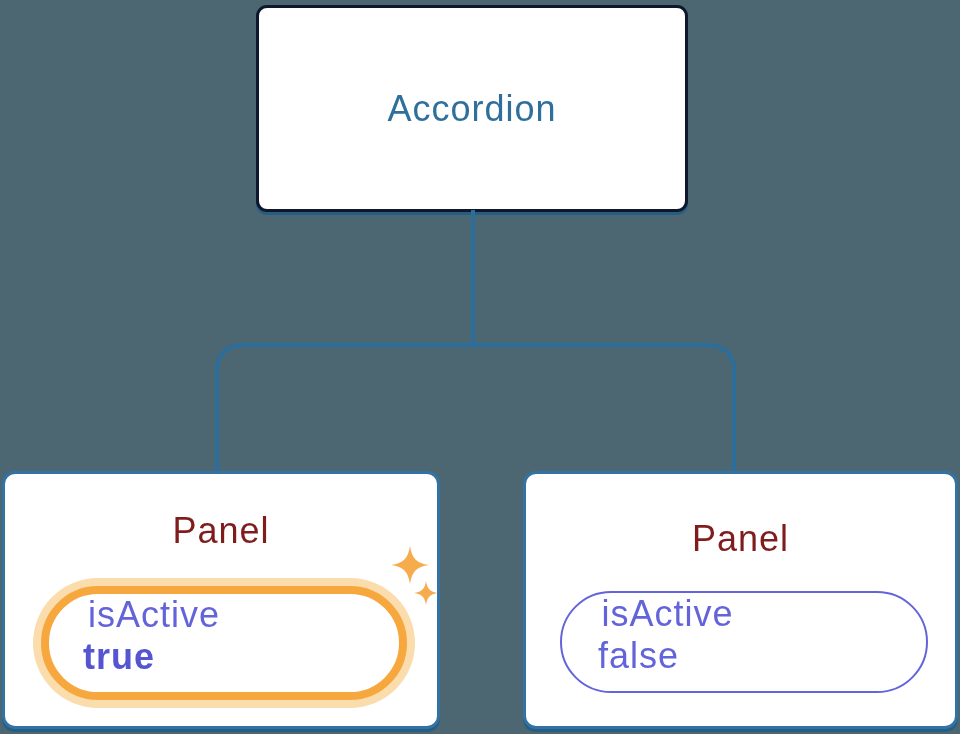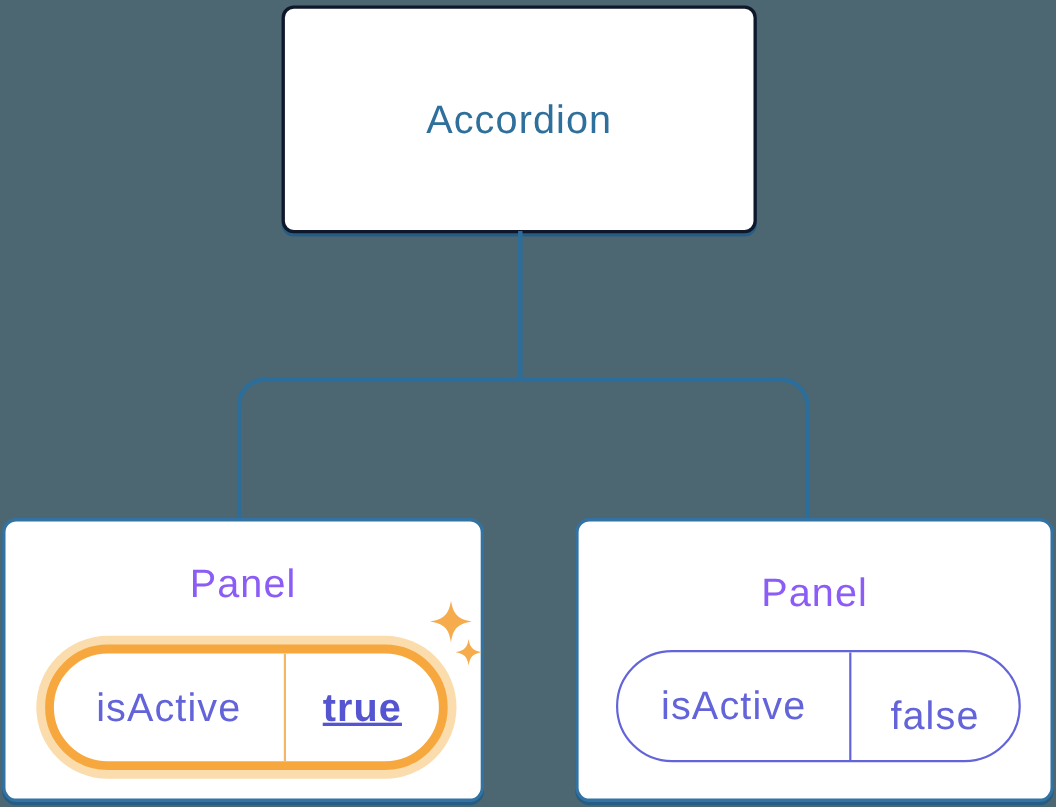--- a/index.html
+++ b/index.html
@@ -55,34 +55,35 @@
     border: 3px solid #3273a3;
     border-radius: 13px;
     box-shadow: 0 3px 0 #265d84;
   }
   .panel-left  { left: 2px;   width: 438px; }
   .panel-right { left: 523px; width: 435px; }
   .panel-title {
     position: absolute;
     left: 0; width: 100%;
     text-align: center;
-    color: #8b5cf6;
+    color: #7f1d1d;
     font-size: 36px;
     font-weight: 500;
     letter-spacing: 1px;
   }
   .panel-left  .panel-title { top: 36px; }
   .panel-right .panel-title { top: 44px; }
   
   .pill {
     position: absolute;
     background: #ffffff;
     display: flex;
     align-items: stretch;
     overflow: hidden;
+    flex-direction: column;
   }
   .pill-active {
     left: 36px; top: 112px;
     width: 366px; height: 114px;
     border: 8px solid #f6a83f;
     border-radius: 70px;
     box-shadow: 0 0 0 8px #fbdcad;
   }
   .pill-inactive {
     left: 34px; top: 117px;
@@ -94,25 +95,25 @@
     display: flex;
     align-items: center;
     justify-content: center;
     font-size: 36px;
     color: #6464da;
     letter-spacing: 1px;
   }
   .pill-active  .cell-name  { width: 60%; }
   .pill-active  .cell-value { width: 40%; }
   .pill-inactive .cell-name  { width: 58%; }
-  .pill-inactive .cell-value { width: 42%; margin-top: 18px; }
+  .pill-inactive .cell-value { width: 42%; }
   .pill-divider { width: 2px; }
   .pill-active  .pill-divider { background: #f3b566; }
   .pill-inactive .pill-divider { background: #6464da; }
-  .value-bold { font-weight: bold; color: #5555d2; text-decoration: underline; }
+  .value-bold { font-weight: bold; color: #5555d2; }
   
   .sparkle { position: absolute; z-index: 5; }
   .sparkle-big   { left: 386px; top: 72px;  width: 38px; height: 38px; }
   .sparkle-small { left: 409px; top: 107px; width: 24px; height: 24px; }
   .sparkle svg { display: block; width: 100%; height: 100%; }
 </style>
 </head>
 <body>
 
 <div class="canvas">

